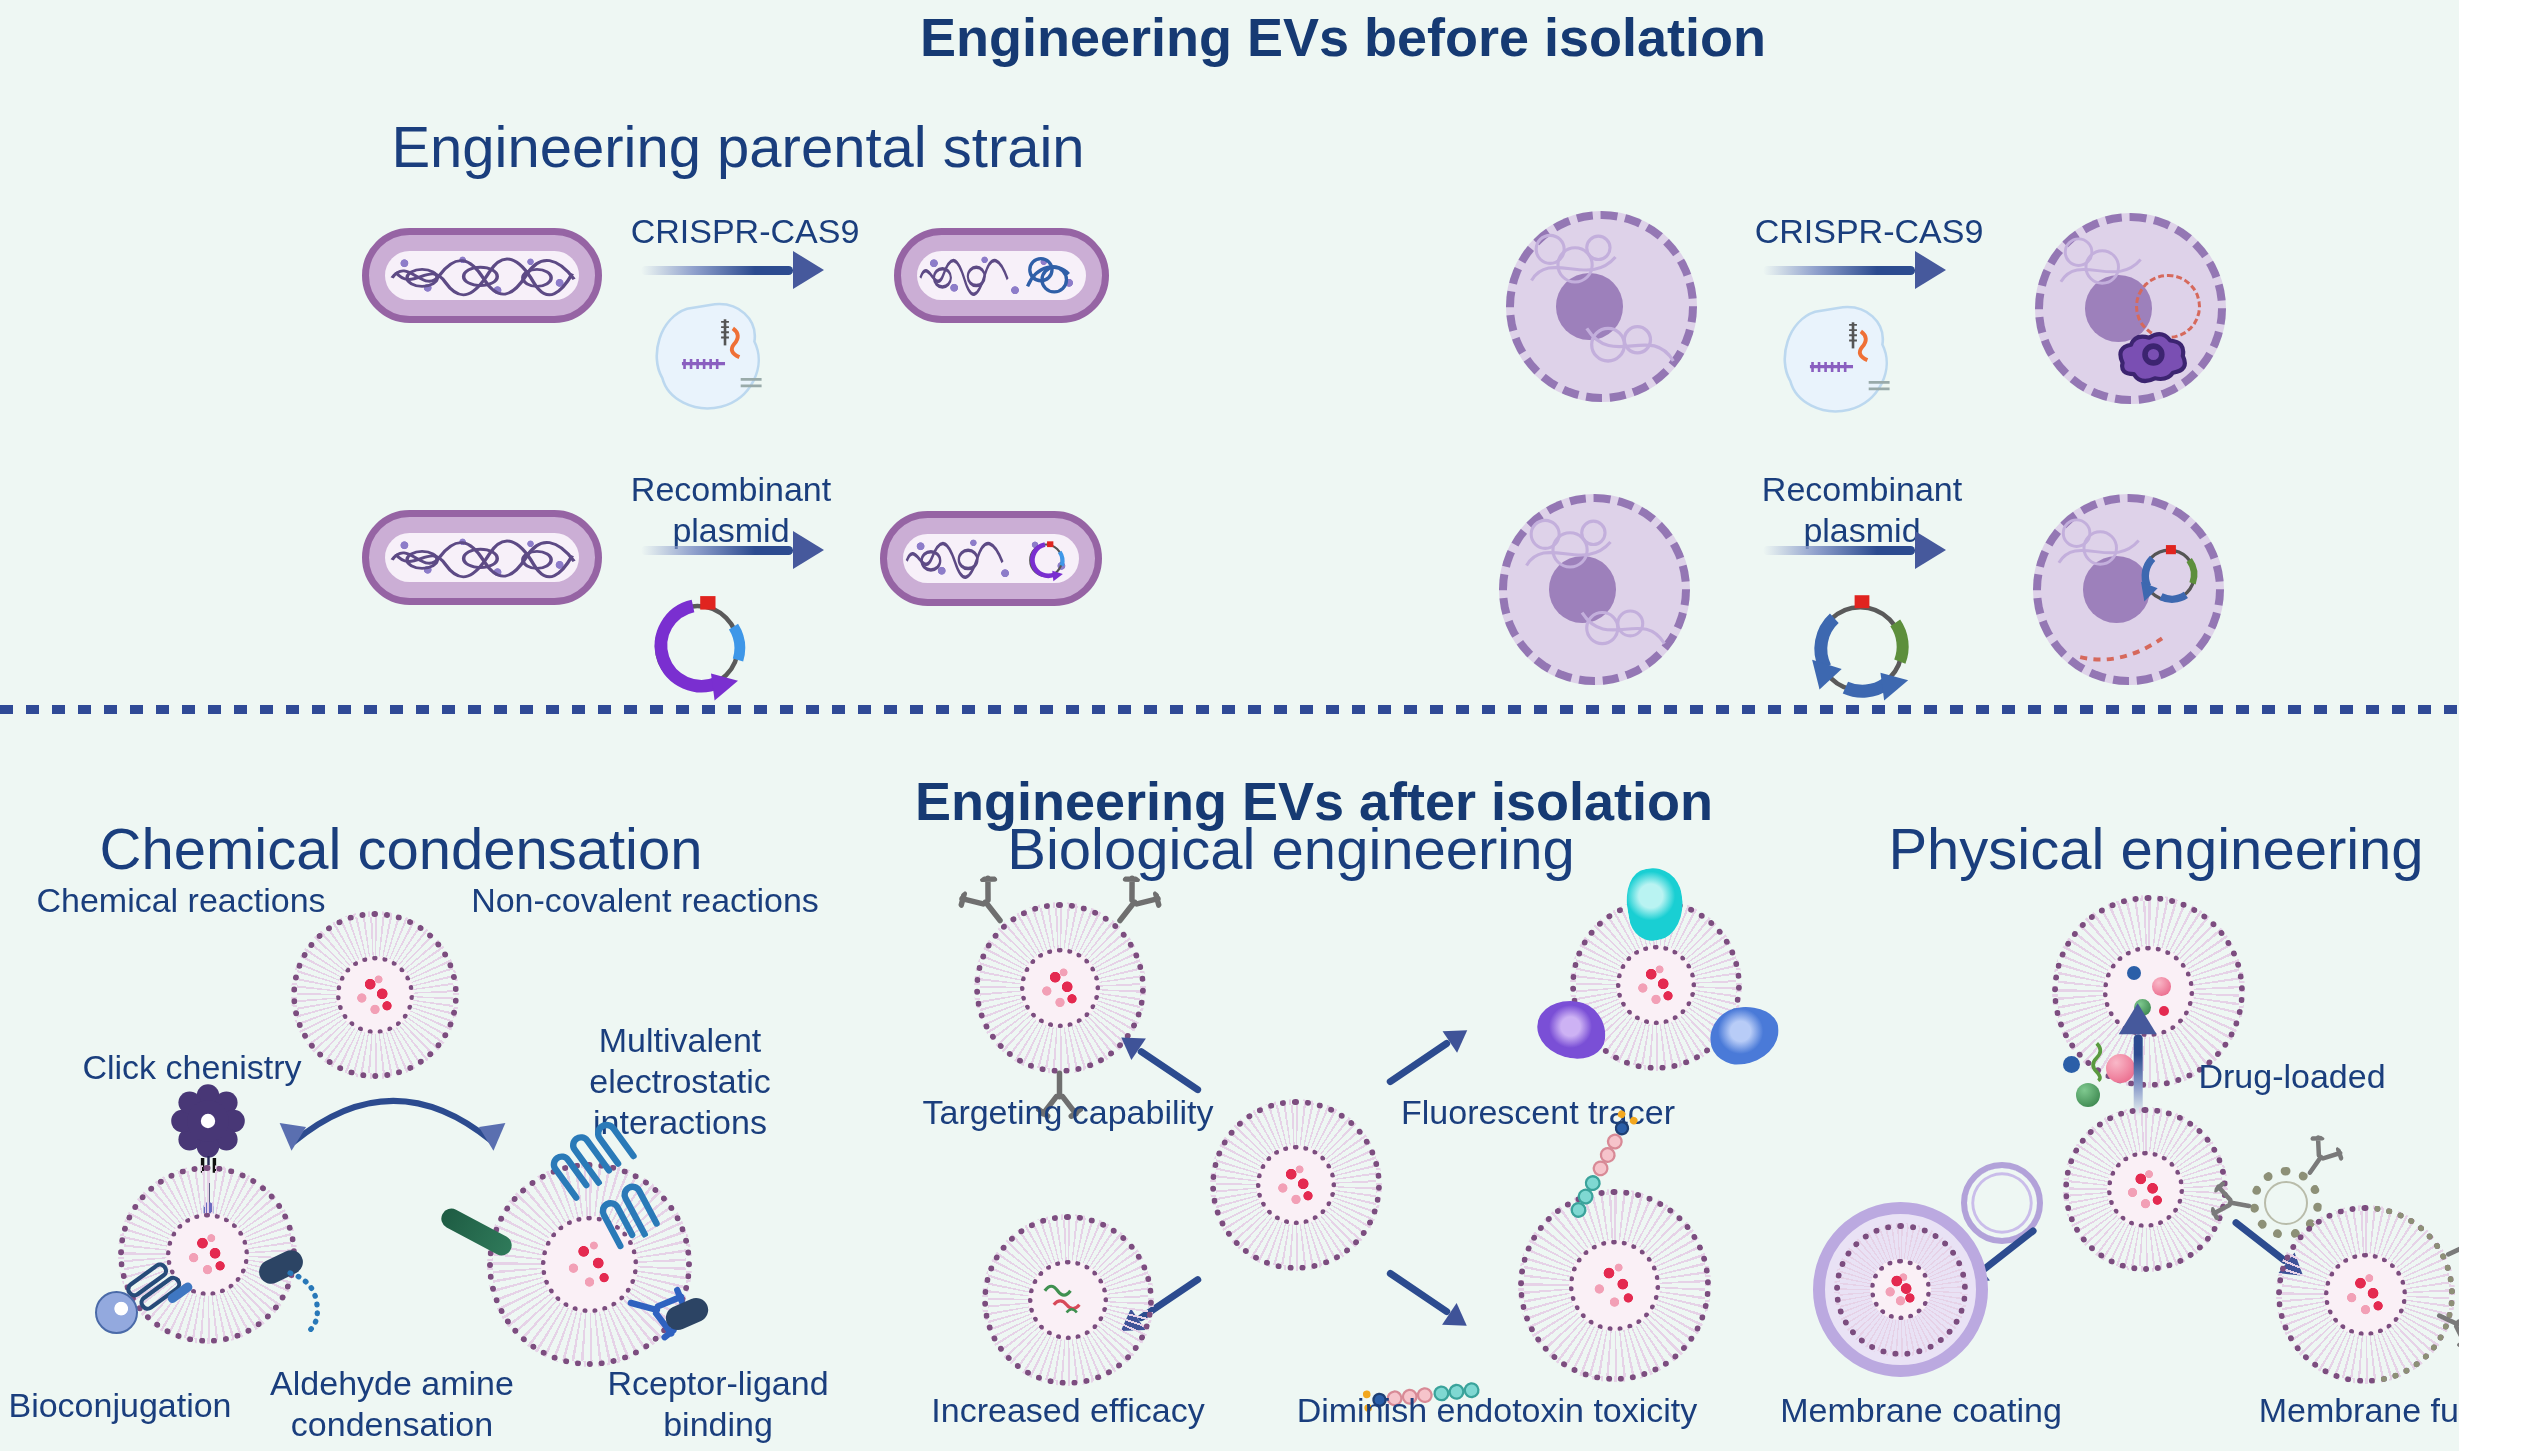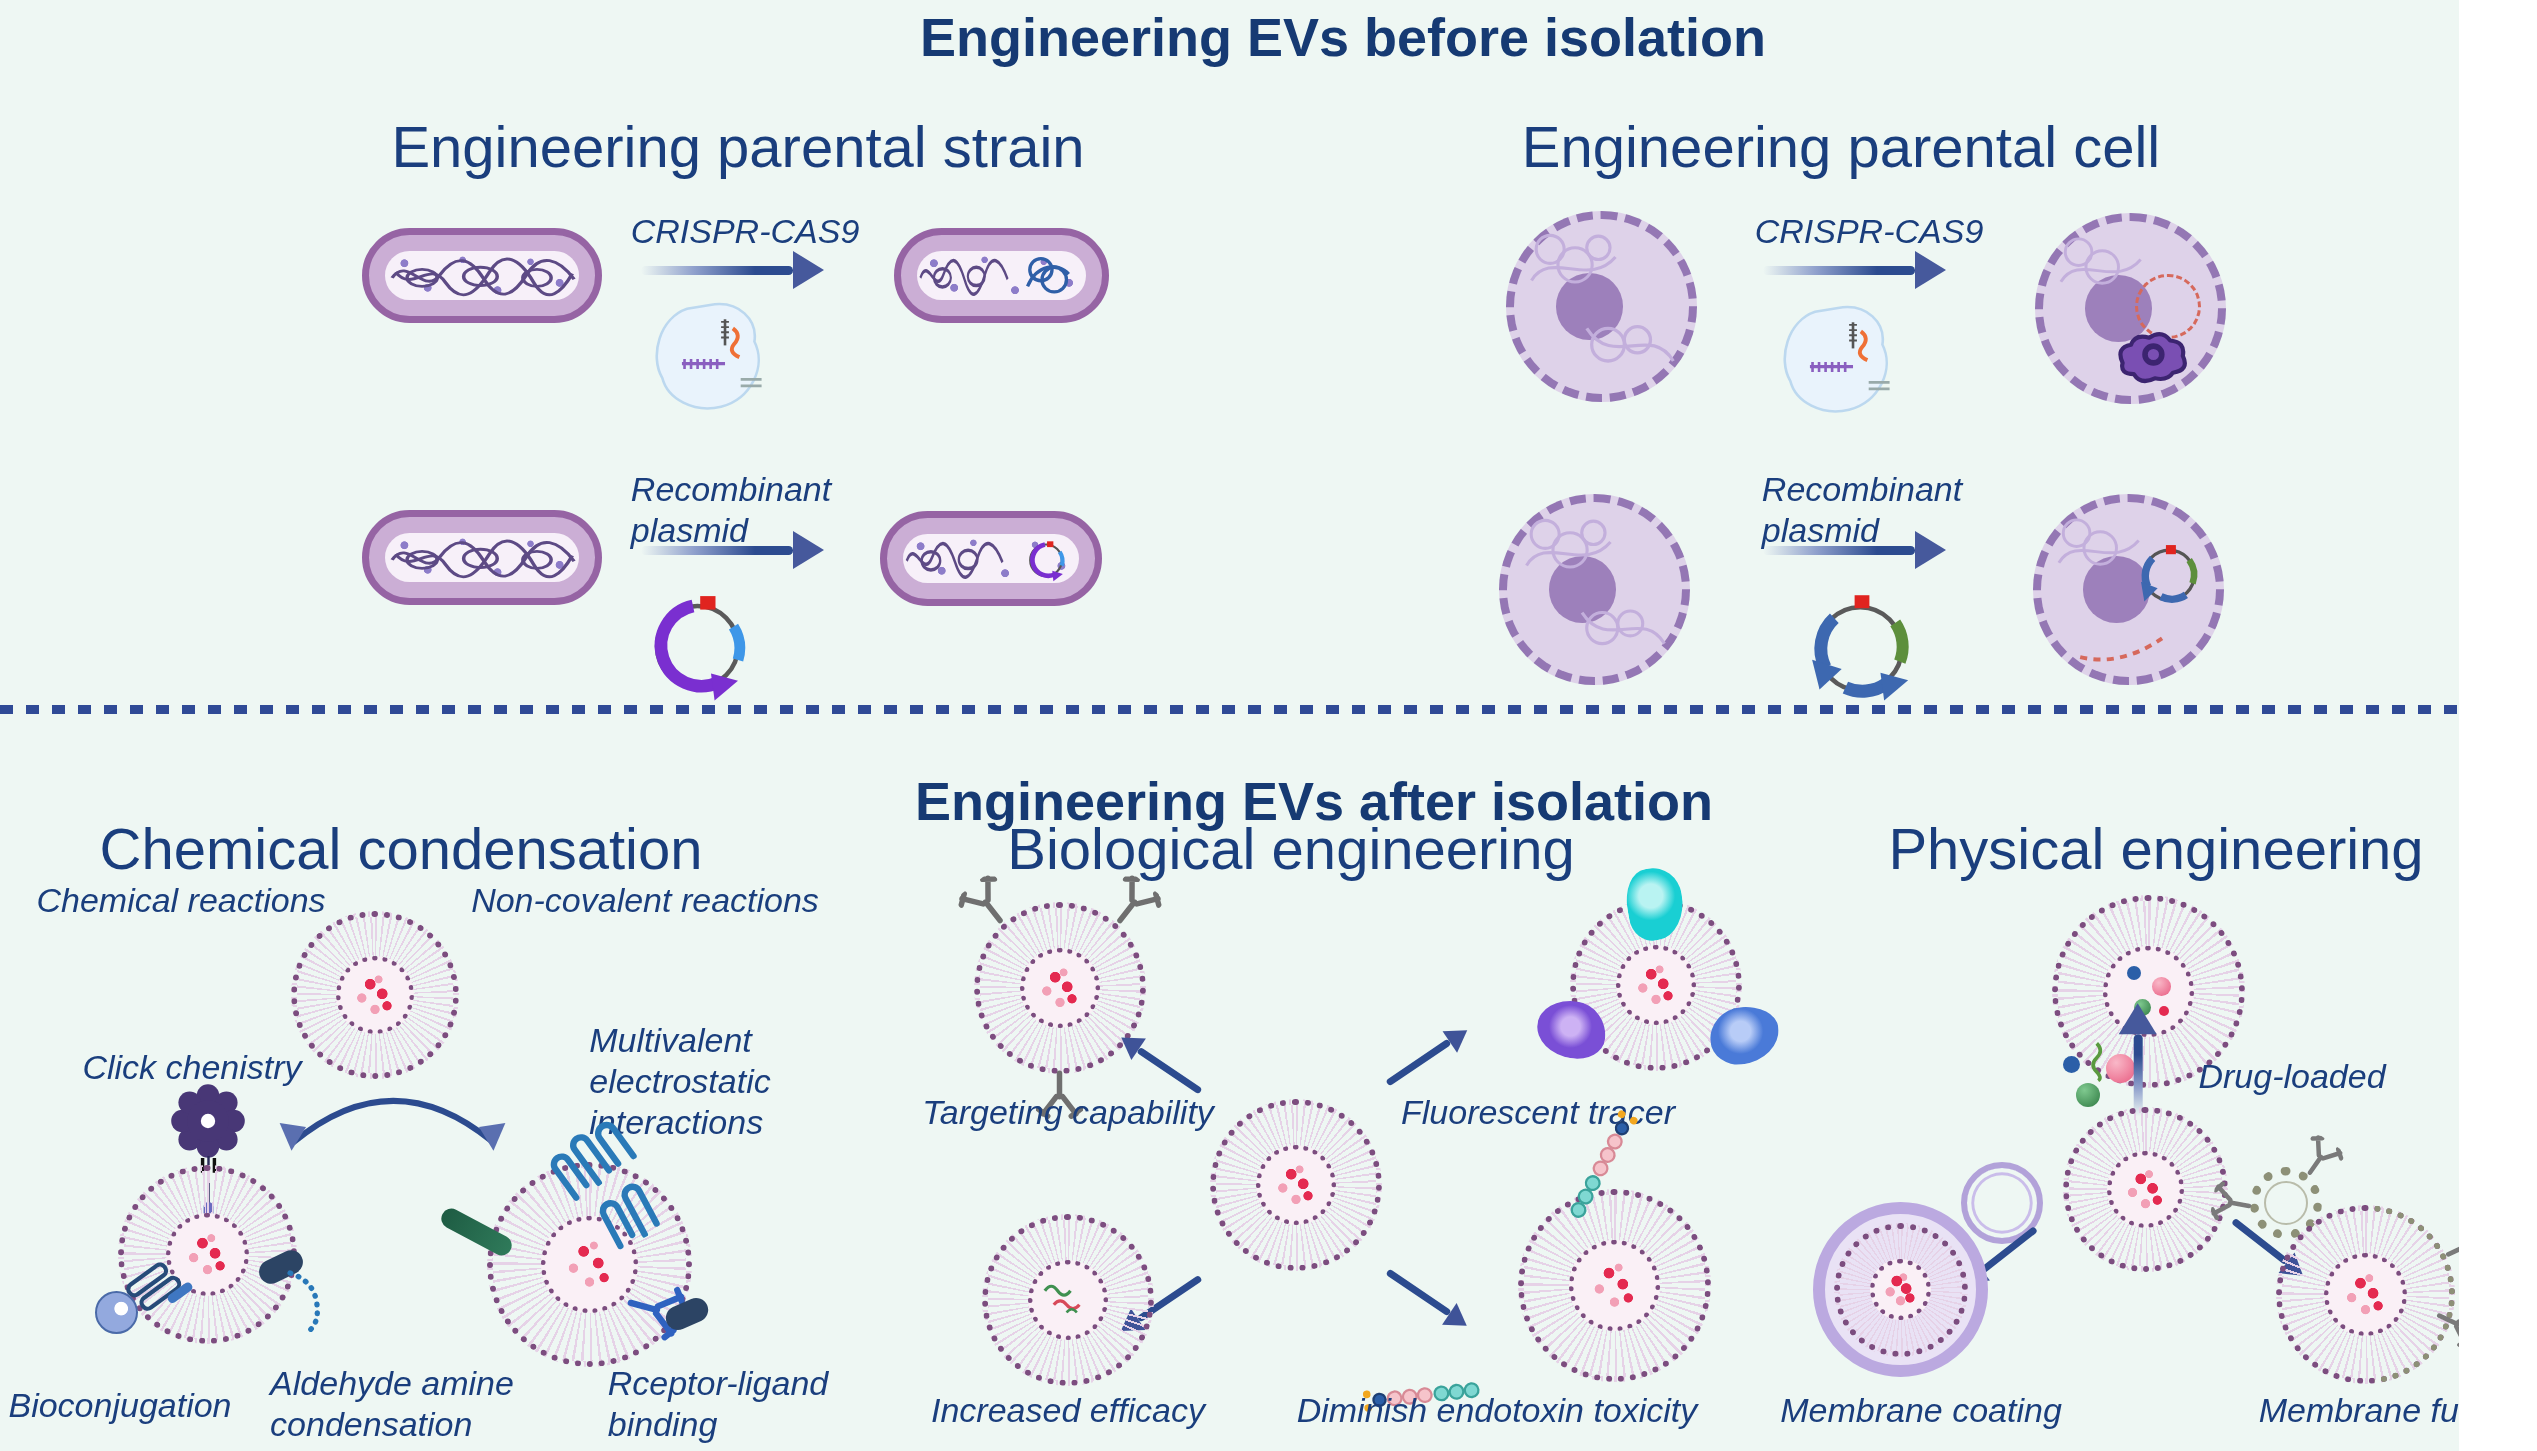--- a/index.html
+++ b/index.html
@@ -1,21 +1,21 @@
 <!DOCTYPE html>
 <html style="font-size:11.5px"><head>
 <meta charset="utf-8">
 <style>
   html,body{margin:0;padding:0;}
   #stage{position:relative;width:2459px;height:1451px;background:#eef7f3;overflow:hidden;
          font-family:"Liberation Sans",sans-serif;}
   .big{position:absolute;transform:translateX(-50%);font-weight:700;font-size:54px;color:#163a73;white-space:nowrap;}
   .head{position:absolute;transform:translateX(-50%);font-size:58px;color:#1a3e7d;white-space:nowrap;}
-  .lbl{position:absolute;transform:translate(-50%,-50%);font-size:34px;color:#1a3e7d;
-       line-height:1.2;white-space:pre-line;font-style:italic;}
+  .lbl{position:absolute;transform:translate(-50%,-50%);font-size:34px;color:#1a3e7d;text-align:center;
+       line-height:1.2;white-space:pre-line;}
   .divider{position:absolute;left:0;width:2538px;height:9.3px;
        background:repeating-linear-gradient(90deg,#2f4a96 0 13px,rgba(0,0,0,0) 13px 26px);}
   
   .arr{position:absolute;height:8.6px;border-radius:4.3px;
        background:linear-gradient(90deg,rgba(44,75,143,0),#8fa0cc 35%,#2c4b8f 75%);}
   .arr::after{content:"";position:absolute;left:100%;top:50%;transform:translateY(-50%);
        border-left:31.5px solid #46599c;border-top:19.3px solid rgba(0,0,0,0);border-bottom:19.3px solid rgba(0,0,0,0);}
   .darr{position:absolute;height:7.2px;border-radius:3.6px;background:#2c4b8f;}
   .darr::after{content:"";position:absolute;left:100%;top:50%;transform:translateY(-50%);
        border-left:21.5px solid #3f5398;border-top:13.6px solid rgba(0,0,0,0);border-bottom:13.6px solid rgba(0,0,0,0);}
@@ -55,21 +55,20 @@
   .pill{position:absolute;border-radius:715px;}
   svg{display:block;}
 </style>
 </head>
 <body>
 
 <div id="stage">
 
   <div class="big" style="left:1343px;top:5.7px;">Engineering EVs before isolation</div>
   <div class="head" style="left:738px;top:113px;">Engineering parental strain</div>
-  <div class="head" style="left:1841px;top:113px;">Engineering parental cell</div>
 
   <div class="bact" style="left:362px;top:228px;width:240px;height:95px;">
     <div class="bact-in">
       <svg viewBox="0 0 220 70" preserveAspectRatio="none" style="width:100%;height:100%">
           <g fill="none" stroke="#5d4a85" stroke-width="4">
             <path d="M8,38C26,6 44,64 62,34S96,8 112,40 144,66 160,34 196,10 214,40"></path>
             <path d="M12,30C32,60 50,12 68,44S102,62 118,30 152,10 168,44 200,58 212,32"></path>
             <ellipse cx="42" cy="38" rx="17" ry="12"></ellipse>
             <ellipse cx="108" cy="36" rx="19" ry="13"></ellipse>
             <ellipse cx="172" cy="38" rx="16" ry="12"></ellipse>

